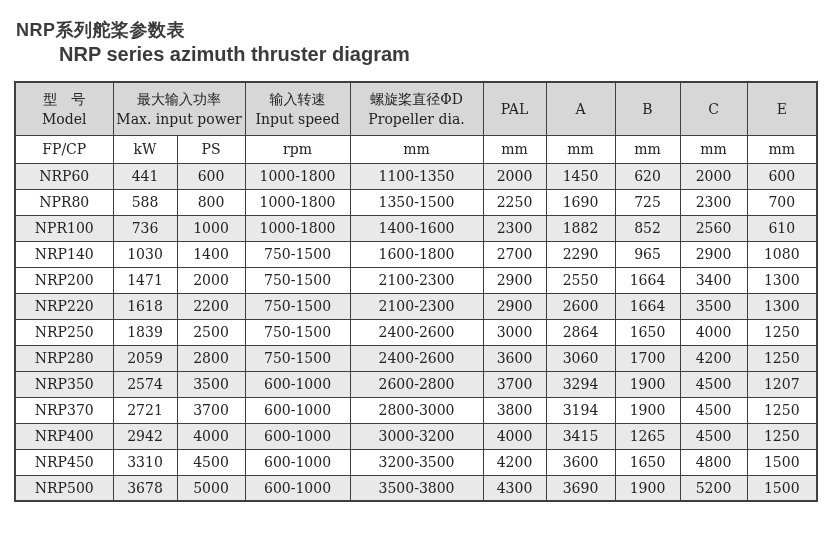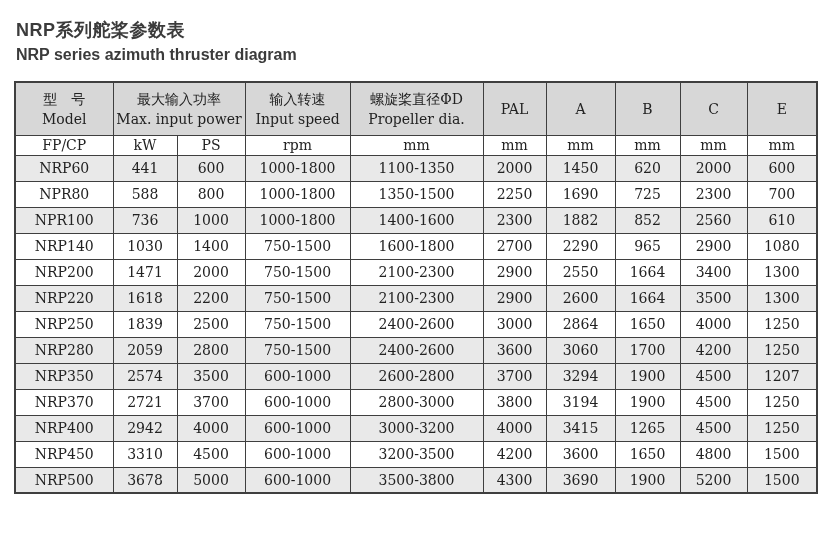--- a/index.html
+++ b/index.html
@@ -24,23 +24,24 @@
     font-family: "Liberation Sans", sans-serif;
     font-weight: bold;
     font-size: 18px;
     line-height: 24px;
     color: var(--title-color);
     letter-spacing: 0.5px;
   }
   .title-en {
     font-family: "Liberation Sans", sans-serif;
     font-weight: bold;
-    font-size: 16px;
+    font-size: 20px;
     line-height: 25px;
     color: var(--title-color);
+    margin-left: 43px;
   }
   table.spec {
     margin: 14px 0 0 14px;
     width: 802px;
     border-collapse: collapse;
     table-layout: fixed;
     color: var(--text-color);
   }
   table.spec th, table.spec td {
     border: 1px solid var(--border-color);
@@ -50,21 +51,21 @@
     font-size: 14px;
     padding: 0;
   }
   table.spec { border: 2px solid var(--border-color); }
   thead tr.main-header th {
     height: 53px;
     background: var(--header-bg);
     line-height: 20px;
   }
   thead tr.units-row th {
-    height: 20px;
+    height: 28px;
     background: #ffffff;
   }
   tbody td { height: 26px; }
   tbody tr.stripe td { background: var(--stripe-bg); }
   .hdr-line { display: block; line-height: 20px; text-align: center; }
 </style>
 </head>
 <body>
 
 <div class="titles">

